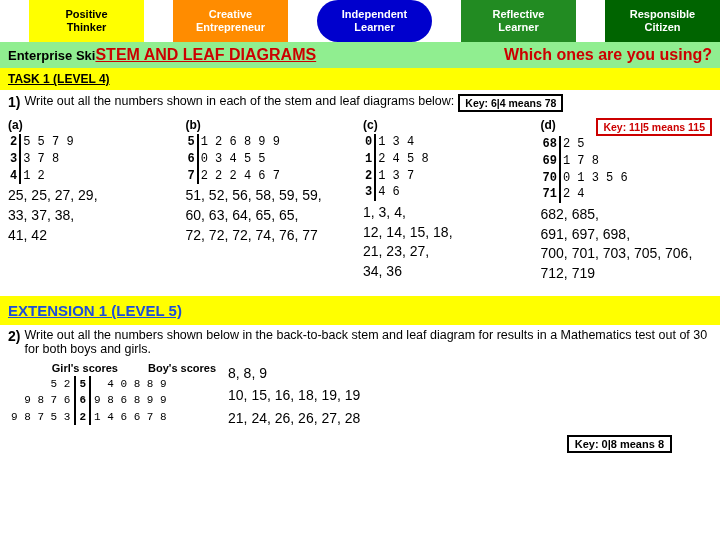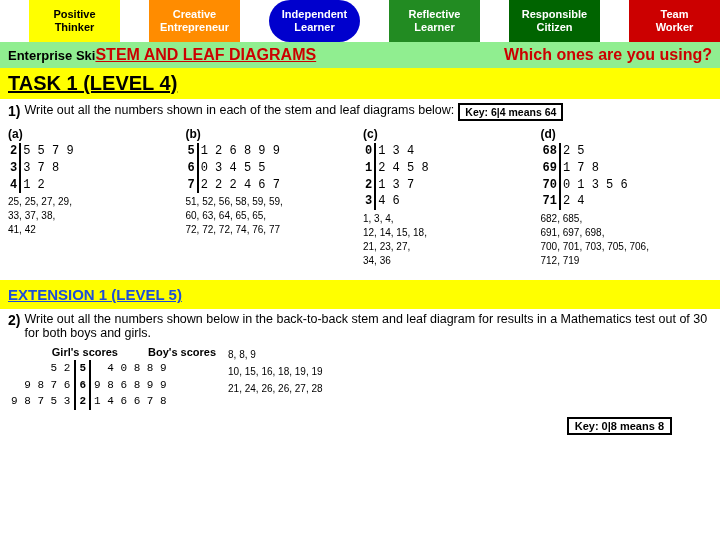--- a/index.html
+++ b/index.html
@@ -51,21 +51,21 @@
       font-weight: bold;
       color: #cc0000;
       text-decoration: underline;
       display: inline;
     }
 
     
     .task-header {
       background: #ffff00;
       padding: 4px 8px;
-      font-size: 20px;
+      font-size: 12px;
       font-weight: bold;
       color: #000;
       text-decoration: underline;
     }
 
     
     .content {
       padding: 4px 8px;
     }
 
@@ -111,21 +111,21 @@
       text-align: right;
       font-weight: bold;
       border-right: 2px solid #000;
       padding-right: 4px;
     }
     .leaf-col {
       padding-left: 4px;
     }
 
     .decoded-nums {
-      font-size: 10px;
+      font-size: 14px;
       color: #000;
       margin-top: 2px;
       line-height: 1.4;
     }
 
     .key-box-inline {
       display: inline-block;
       border: 2px solid #000;
       padding: 1px 5px;
       background: #fff;
@@ -206,40 +206,37 @@
   </div>
   <div class="nav-tab blue">
     <span>Independent<br>Learner</span>
   </div>
   <div class="nav-tab green">
     <span>Reflective<br>Learner</span>
   </div>
   <div class="nav-tab dark-green">
     <span>Responsible<br>Citizen</span>
   </div>
-  <div class="nav-tab red">
-    <span>Team<br>Worker</span>
-  </div>
 </div>
 
 <div class="stem-header">
   <div style="font-size:13px; font-weight:bold;">
     Enterprise Ski<span class="stem-title">STEM AND LEAF DIAGRAMS</span>
   </div>
   <div class="which-ones">Which ones are you using?</div>
 </div>
 
 <div class="task-header">TASK 1 (LEVEL 4)</div>
 
 <div class="content">
 
   <div class="instruction">
     <span class="num">1)</span>
     <span>Write out all the numbers shown in each of the stem and leaf diagrams below:</span>
-    <span class="key-box-inline">Key: 6|4 means 64</span>
+    <span class="key-box-inline">Key: 6|4 means 78</span>
   </div>
 
   <div class="diagrams-row">
 
     <div class="diagram-block">
       <div class="diagram-label">(a)</div>
       <table class="stem-leaf-table">
         <tbody>
             <tr>
           <td class="stem-col">2</td>
@@ -300,20 +297,21 @@
           <td class="leaf-col">4 6</td>
         </tr>
       </tbody>
         </table>
       <div class="decoded-nums">1, 3, 4,<br>12, 14, 15, 18,<br>21, 23, 27,<br>34, 36</div>
     </div>
 
     <div class="diagram-block">
       <div style="display:flex; align-items:flex-start; justify-content:space-between;">
         <div class="diagram-label">(d)</div>
+        <div class="diagram-d-key">Key: 11|5 means 115</div>
       </div>
       <table class="stem-leaf-table">
         <tbody>
             <tr>
           <td class="stem-col">68</td>
           <td class="leaf-col">2 5</td>
         </tr>
         <tr>
           <td class="stem-col">69</td>
           <td class="leaf-col">1 7 8</td>

